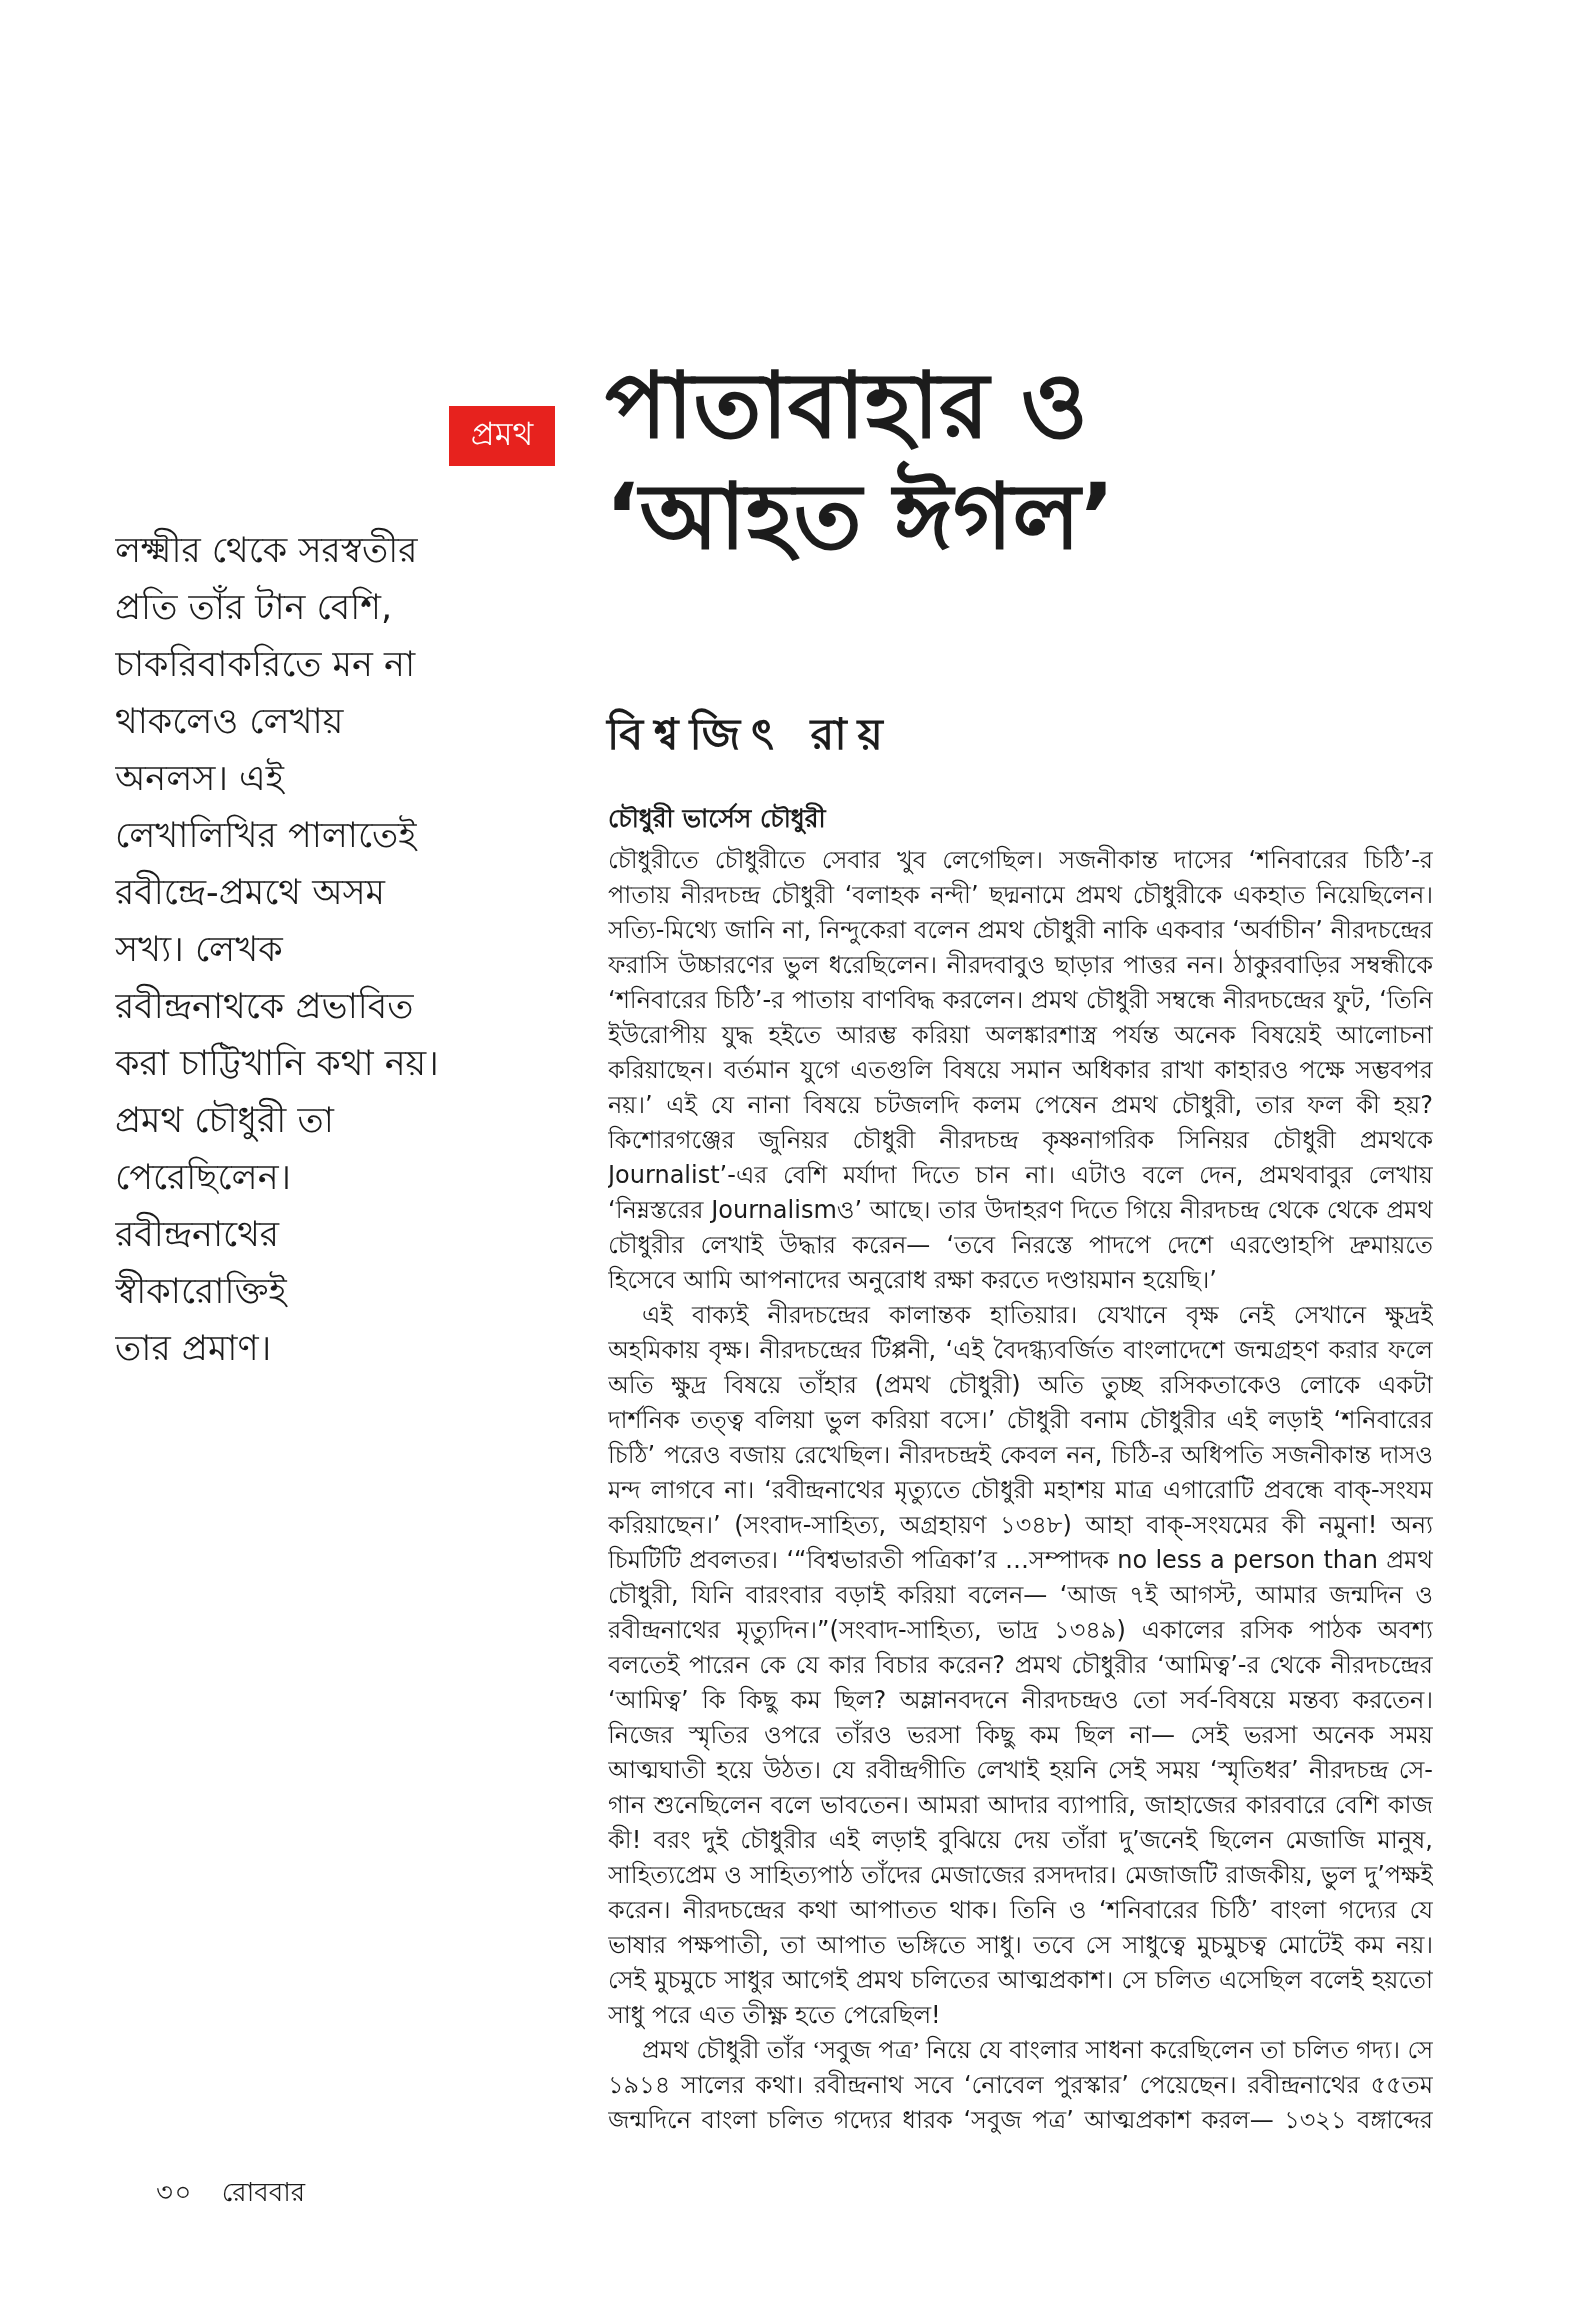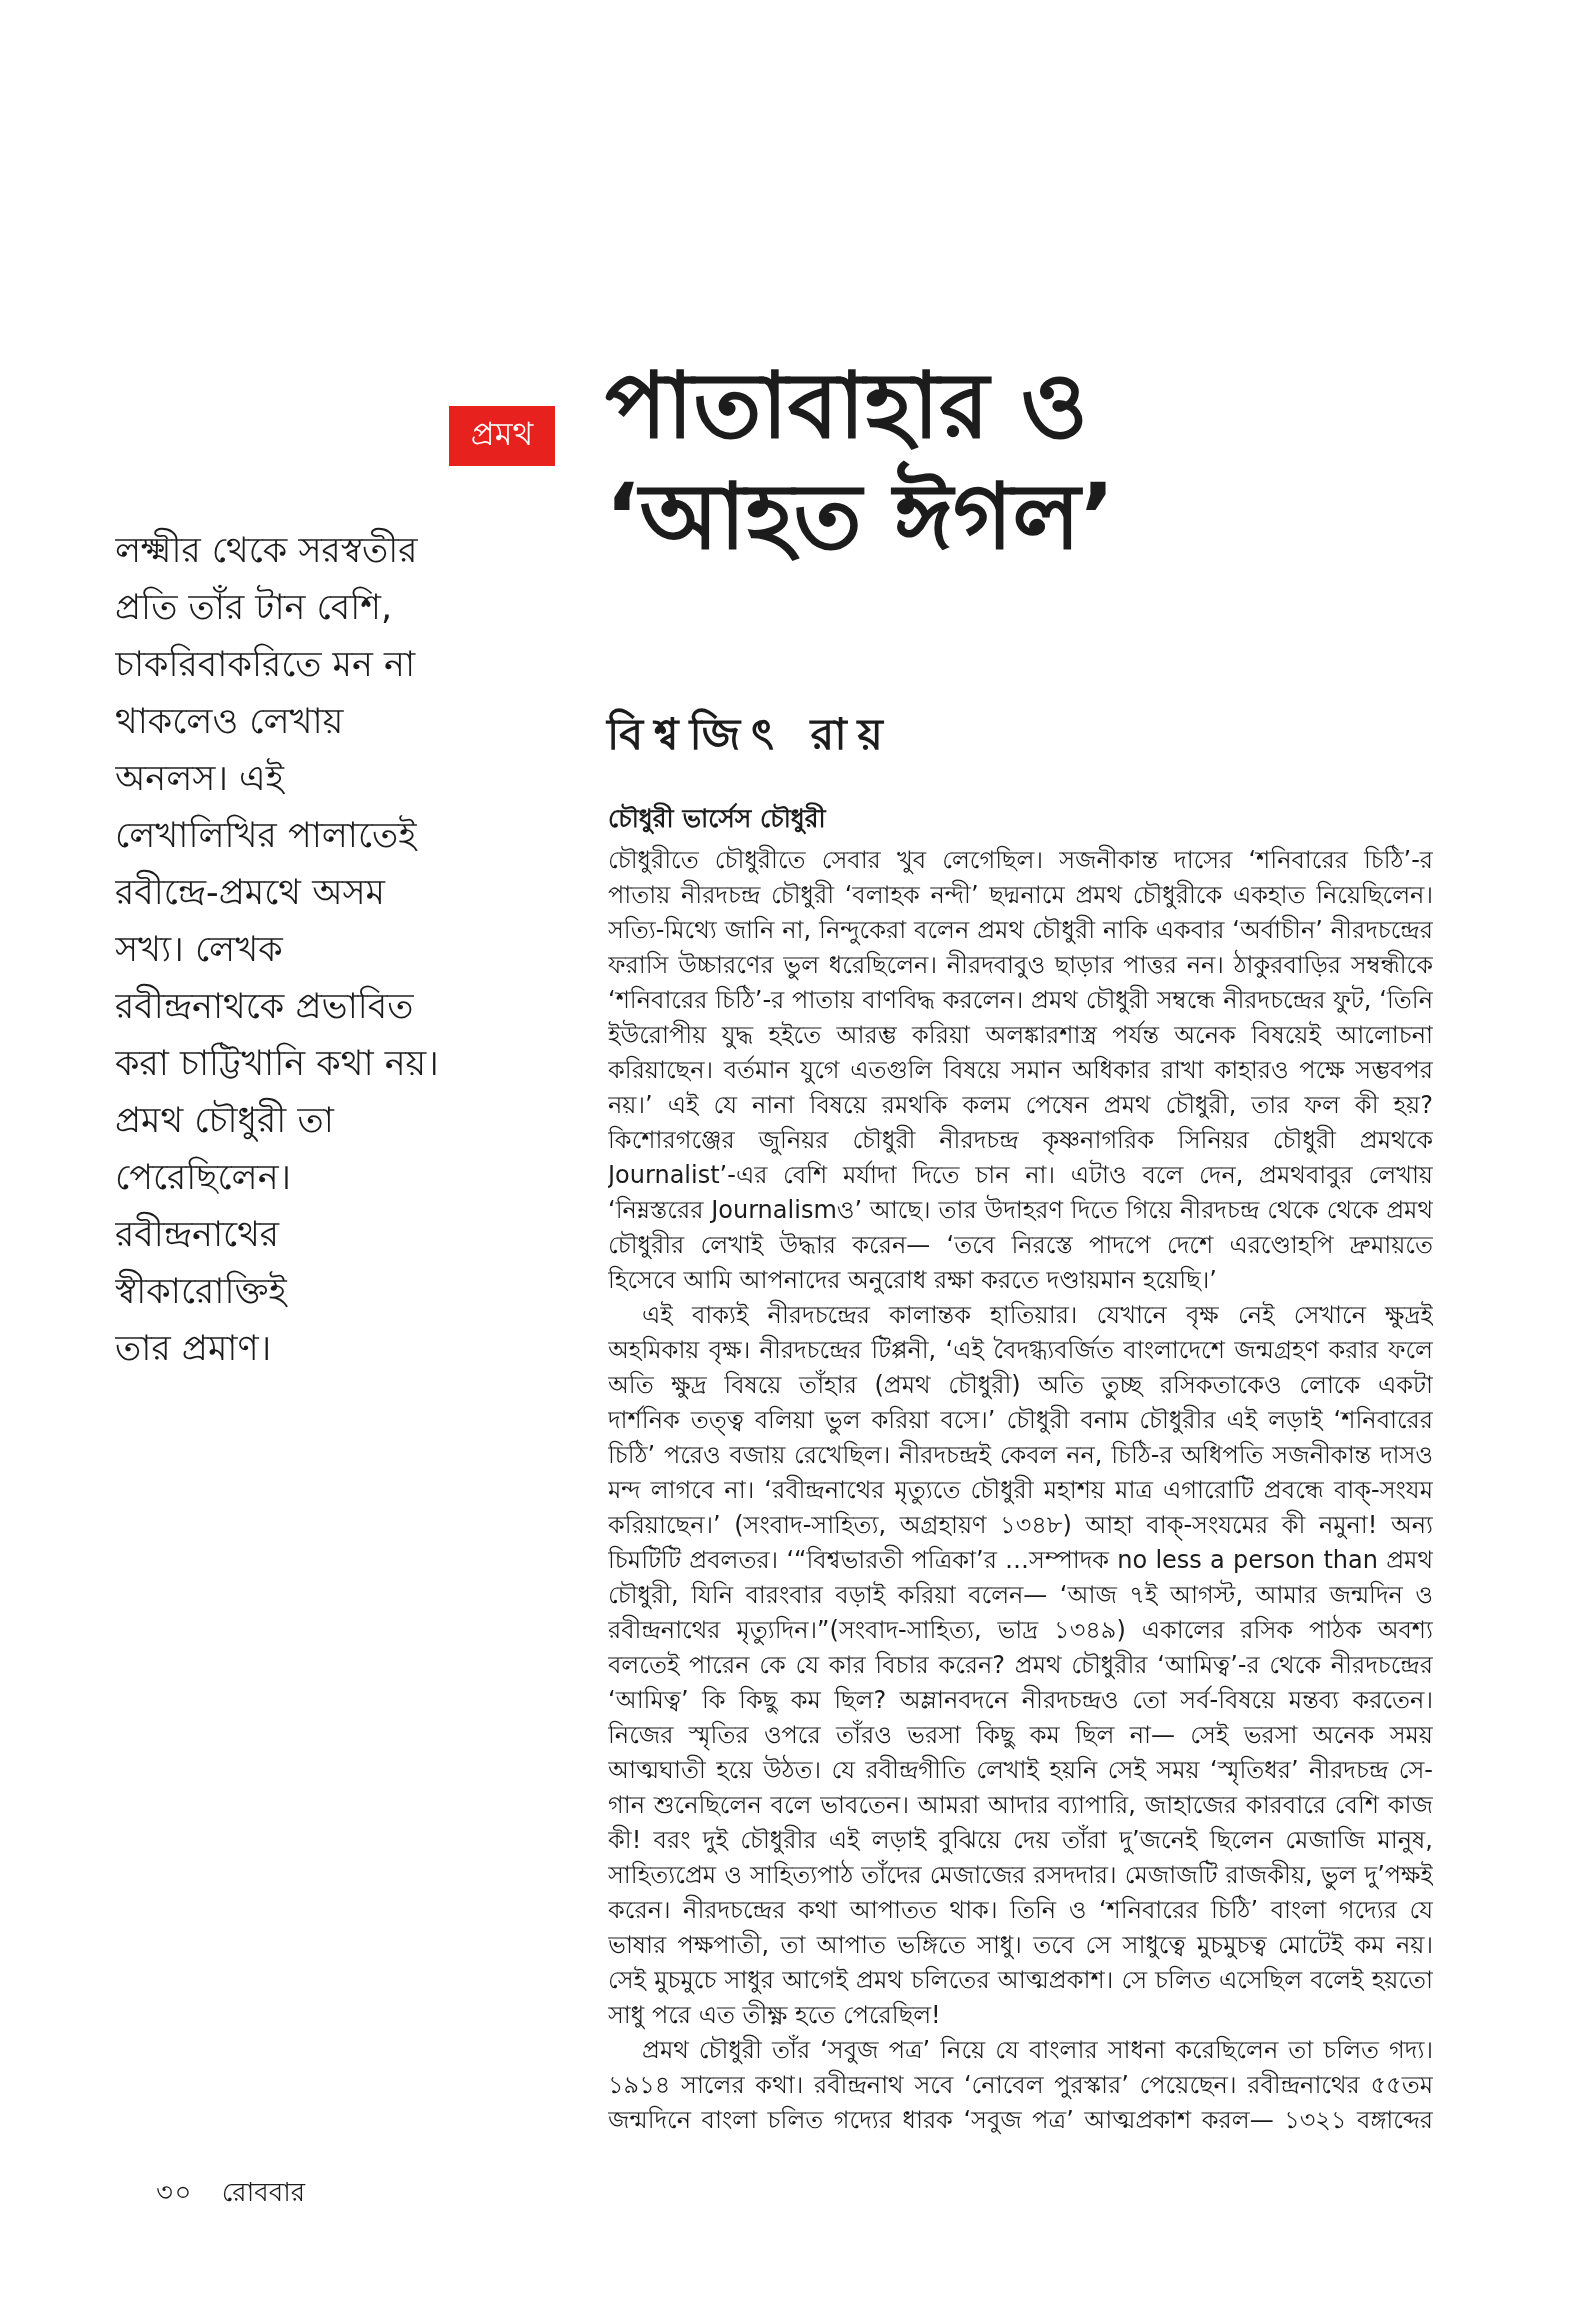--- a/index.html
+++ b/index.html
@@ -67,21 +67,21 @@
     height:37px;
     margin-bottom:4.6px;
   }
   .b-line{
     height:35px;
     overflow:hidden;
     text-align:justify;
     text-align-last:justify;
   }
   .b-line.flush{text-align-last:left;}
-  .b-line.indent{text-indent:34px;}
+  .b-line.indent{text-indent:34px;font-family:Liberation Serif, serif;}
   .footer{
     position:absolute;
     left:156px; top:2172px;
     font-size:26px;
     display:flex;
     gap:29px;
     align-items:baseline;
     text-align:center;
   }
   .footer .pageno{letter-spacing:1.5px;}
@@ -125,21 +125,21 @@
     <div class="subhead">চৌধুরী ভার্সেস চৌধুরী</div>
     <div>
 
     <div class="b-line">চৌধুরীতে চৌধুরীতে সেবার খুব লেগেছিল। সজনীকান্ত দাসের ‘শনিবারের চিঠি’-র</div>
         <div class="b-line">পাতায় নীরদচন্দ্র চৌধুরী ‘বলাহক নন্দী’ ছদ্মনামে প্রমথ চৌধুরীকে একহাত নিয়েছিলেন।</div>
         <div class="b-line">সত্যি-মিথ্যে জানি না, নিন্দুকেরা বলেন প্রমথ চৌধুরী নাকি একবার ‘অর্বাচীন’ নীরদচন্দ্রের</div>
         <div class="b-line">ফরাসি উচ্চারণের ভুল ধরেছিলেন। নীরদবাবুও ছাড়ার পাত্তর নন। ঠাকুরবাড়ির সম্বন্ধীকে</div>
         <div class="b-line">‘শনিবারের চিঠি’-র পাতায় বাণবিদ্ধ করলেন। প্রমথ চৌধুরী সম্বন্ধে নীরদচন্দ্রের ফুট, ‘তিনি</div>
         <div class="b-line">ইউরোপীয় যুদ্ধ হইতে আরম্ভ করিয়া অলঙ্কারশাস্ত্র পর্যন্ত অনেক বিষয়েই আলোচনা</div>
         <div class="b-line">করিয়াছেন। বর্তমান যুগে এতগুলি বিষয়ে সমান অধিকার রাখা কাহারও পক্ষে সম্ভবপর</div>
-        <div class="b-line">নয়।’ এই যে নানা বিষয়ে রমথকি কলম পেষেন প্রমথ চৌধুরী, তার ফল কী হয়?</div>
+        <div class="b-line">নয়।’ এই যে নানা বিষয়ে চটজলদি কলম পেষেন প্রমথ চৌধুরী, তার ফল কী হয়?</div>
         <div class="b-line">কিশোরগঞ্জের জুনিয়র চৌধুরী নীরদচন্দ্র কৃষ্ণনাগরিক সিনিয়র চৌধুরী প্রমথকে ‘উচ্চশ্রেণীর</div>
         <div class="b-line">Journalist’-এর বেশি মর্যাদা দিতে চান না। এটাও বলে দেন, প্রমথবাবুর লেখায়</div>
         <div class="b-line">‘নিম্নস্তরের Journalismও’ আছে। তার উদাহরণ দিতে গিয়ে নীরদচন্দ্র থেকে থেকে প্রমথ</div>
         <div class="b-line">চৌধুরীর লেখাই উদ্ধার করেন— ‘তবে নিরস্তে পাদপে দেশে এরণ্ডোহপি দ্রুমায়তে</div>
         <div class="b-line flush">হিসেবে আমি আপনাদের অনুরোধ রক্ষা করতে দণ্ডায়মান হয়েছি।’</div>
         <div class="b-line indent">এই বাক্যই নীরদচন্দ্রের কালান্তক হাতিয়ার। যেখানে বৃক্ষ নেই সেখানে ক্ষুদ্রই</div>
         <div class="b-line">অহমিকায় বৃক্ষ। নীরদচন্দ্রের টিপ্পনী, ‘এই বৈদগ্ধ্যবর্জিত বাংলাদেশে জন্মগ্রহণ করার ফলে</div>
         <div class="b-line">অতি ক্ষুদ্র বিষয়ে তাঁহার (প্রমথ চৌধুরী) অতি তুচ্ছ রসিকতাকেও লোকে একটা গুরুগম্ভীর</div>
         <div class="b-line">দার্শনিক তত্ত্ব বলিয়া ভুল করিয়া বসে।’ চৌধুরী বনাম চৌধুরীর এই লড়াই ‘শনিবারের</div>
         <div class="b-line">চিঠি’ পরেও বজায় রেখেছিল। নীরদচন্দ্রই কেবল নন, চিঠি-র অধিপতি সজনীকান্ত দাসও</div>

